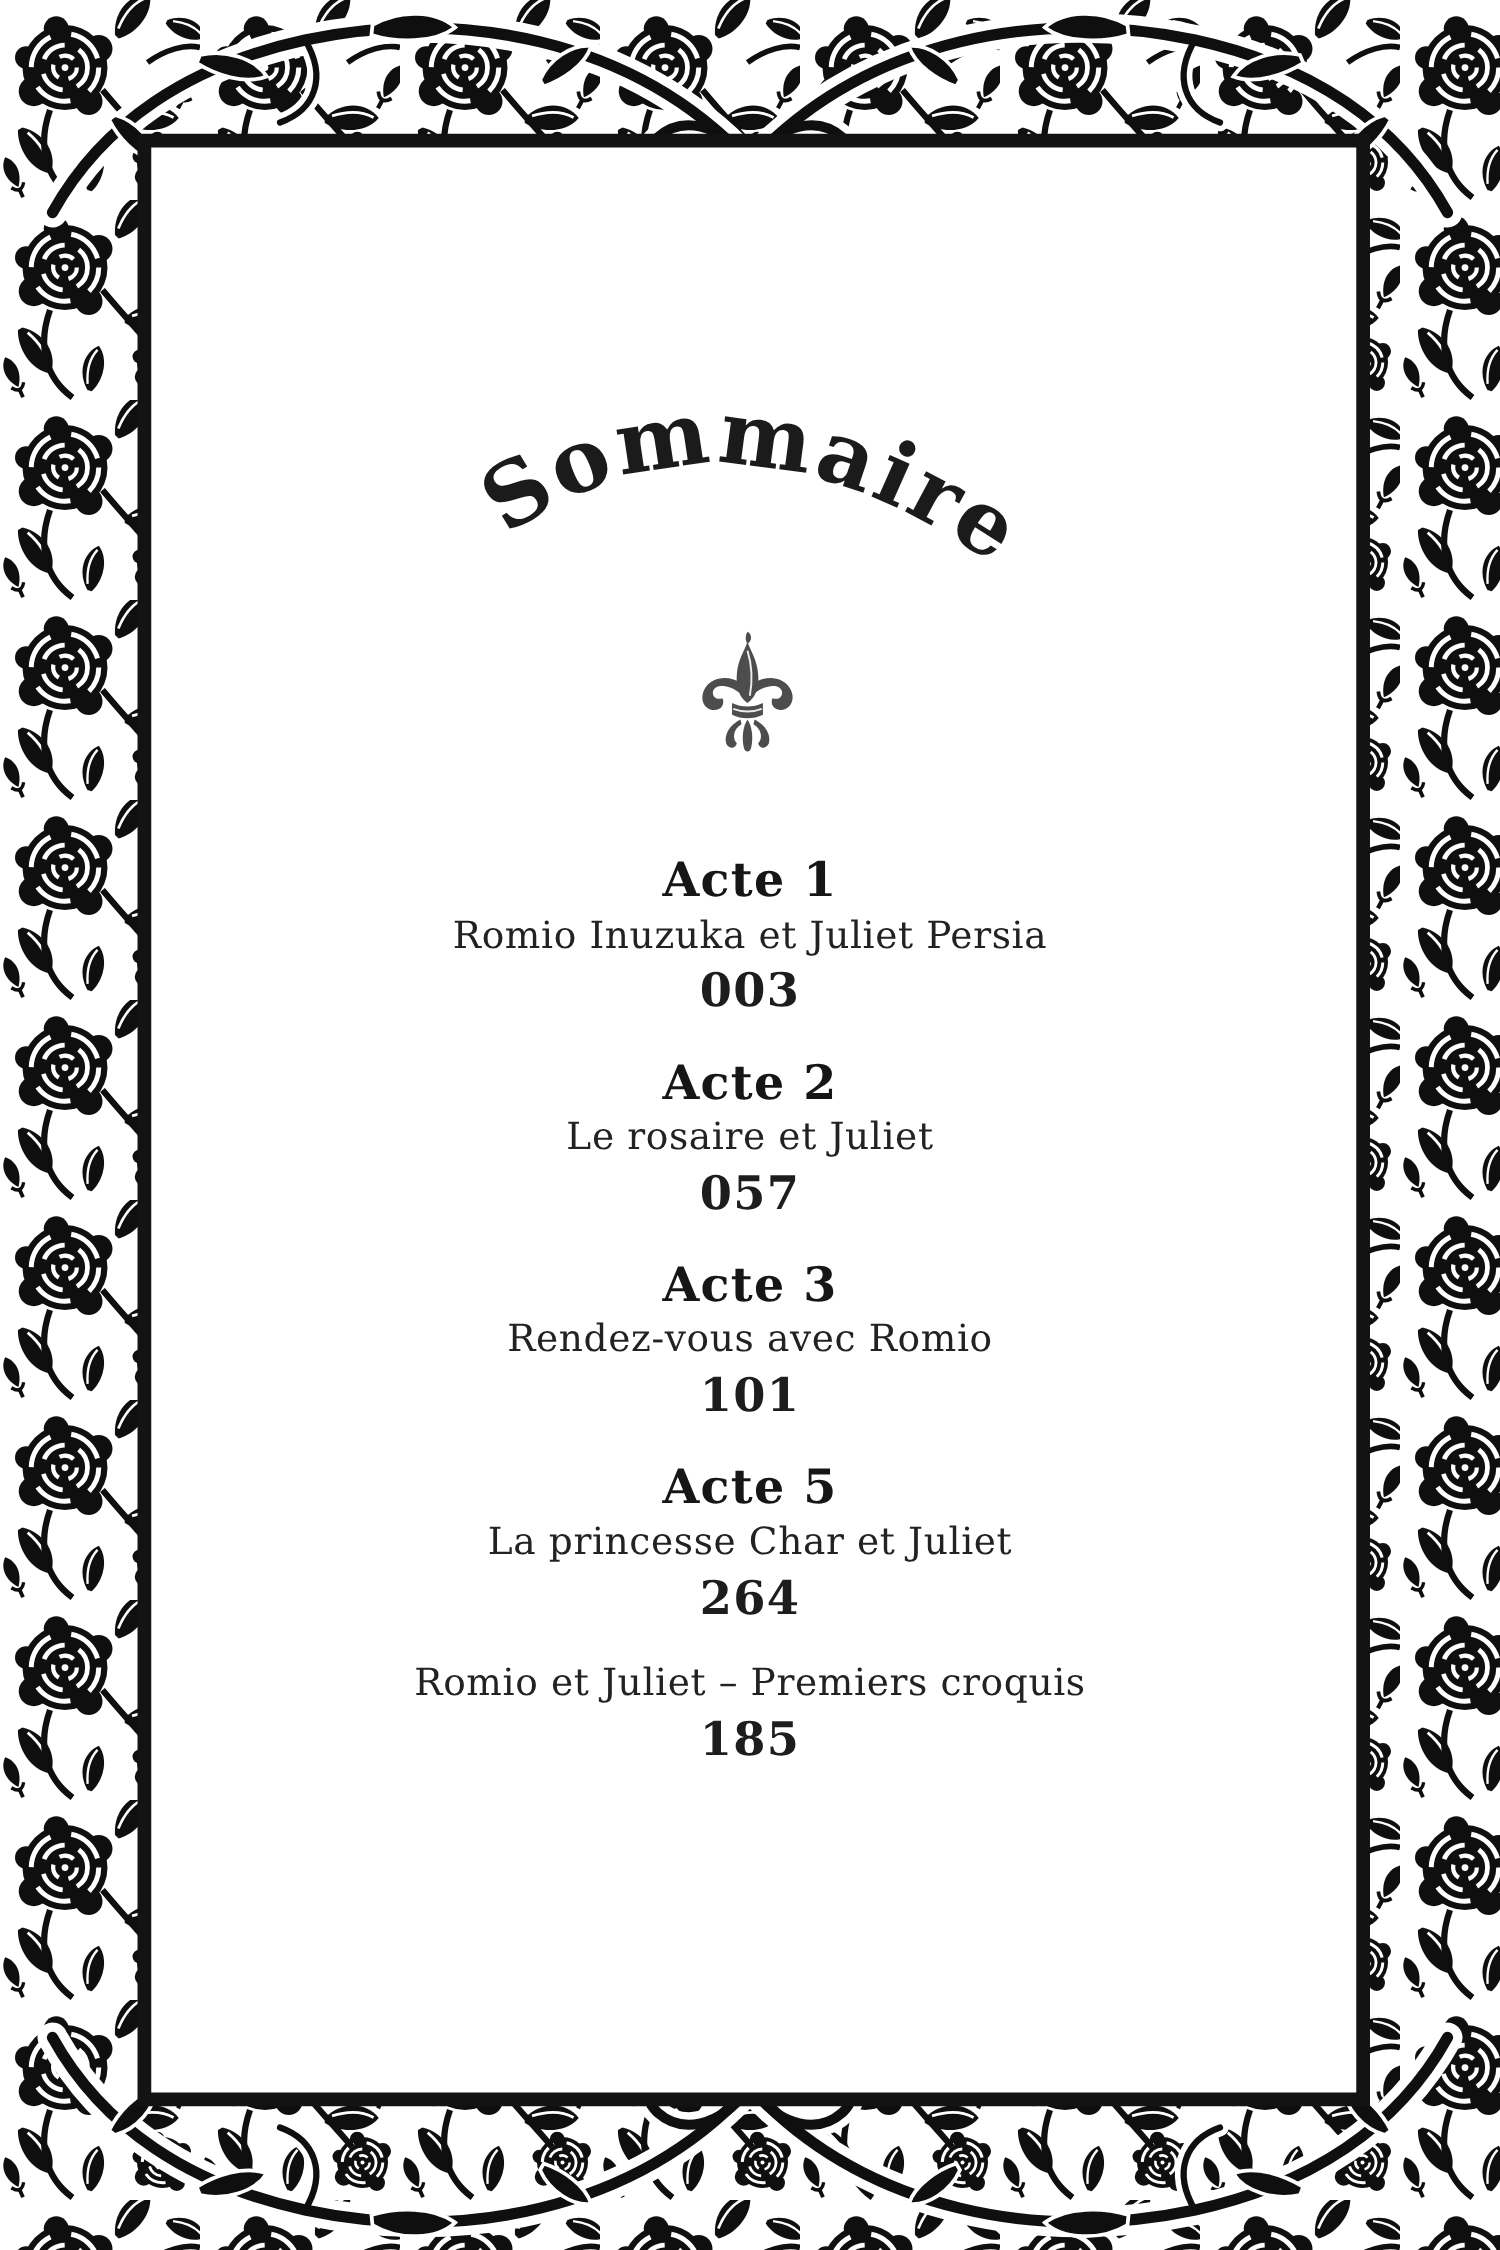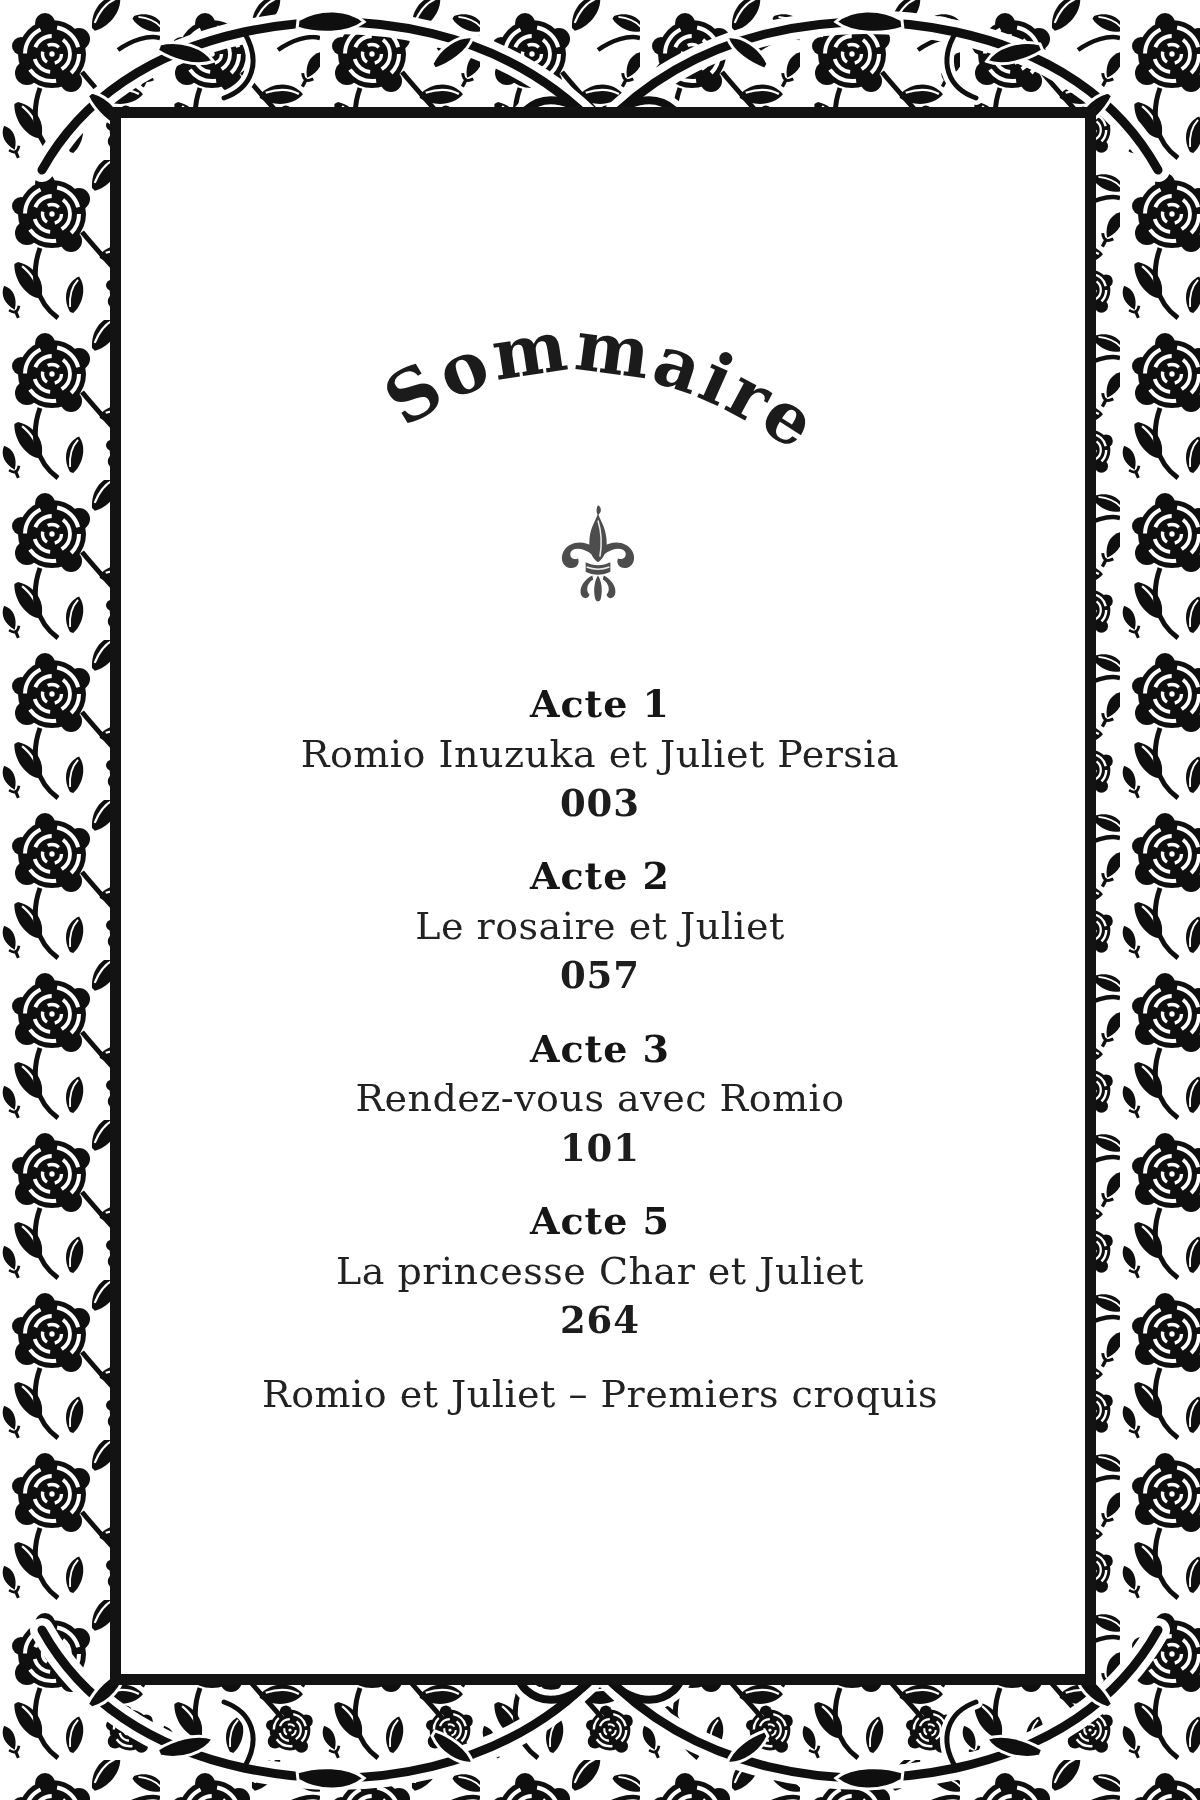--- a/index.html
+++ b/index.html
@@ -31,21 +31,21 @@
   .toc-entry { margin-bottom: 24px; }
   .toc-act {
     font-size: 38px;
     font-weight: bold;
     letter-spacing: 1px;
     line-height: 1.28;
     color: #161616;
   }
   .toc-act:empty { display: none; }
   .toc-title {
-    font-size: 38px;
+    font-size: 30px;
     letter-spacing: 0.5px;
     line-height: 1.32;
     color: #222222;
   }
   .toc-page {
     font-size: 37px;
     letter-spacing: 1px;
     line-height: 1.34;
     color: #1d1d1d;
     font-weight: bold;
@@ -175,16 +175,17 @@
 
     <div class="toc-entry">
       <div class="toc-act">Acte 5</div>
       <div class="toc-title">La princesse Char et Juliet</div>
       <div class="toc-page">264</div>
     </div>
 
     <div class="toc-entry">
 
       <div class="toc-title">Romio et Juliet – Premiers croquis</div>
+      <div class="toc-page">185</div>
     </div>
 
   </div>
 </div>
 
 </body></html>

